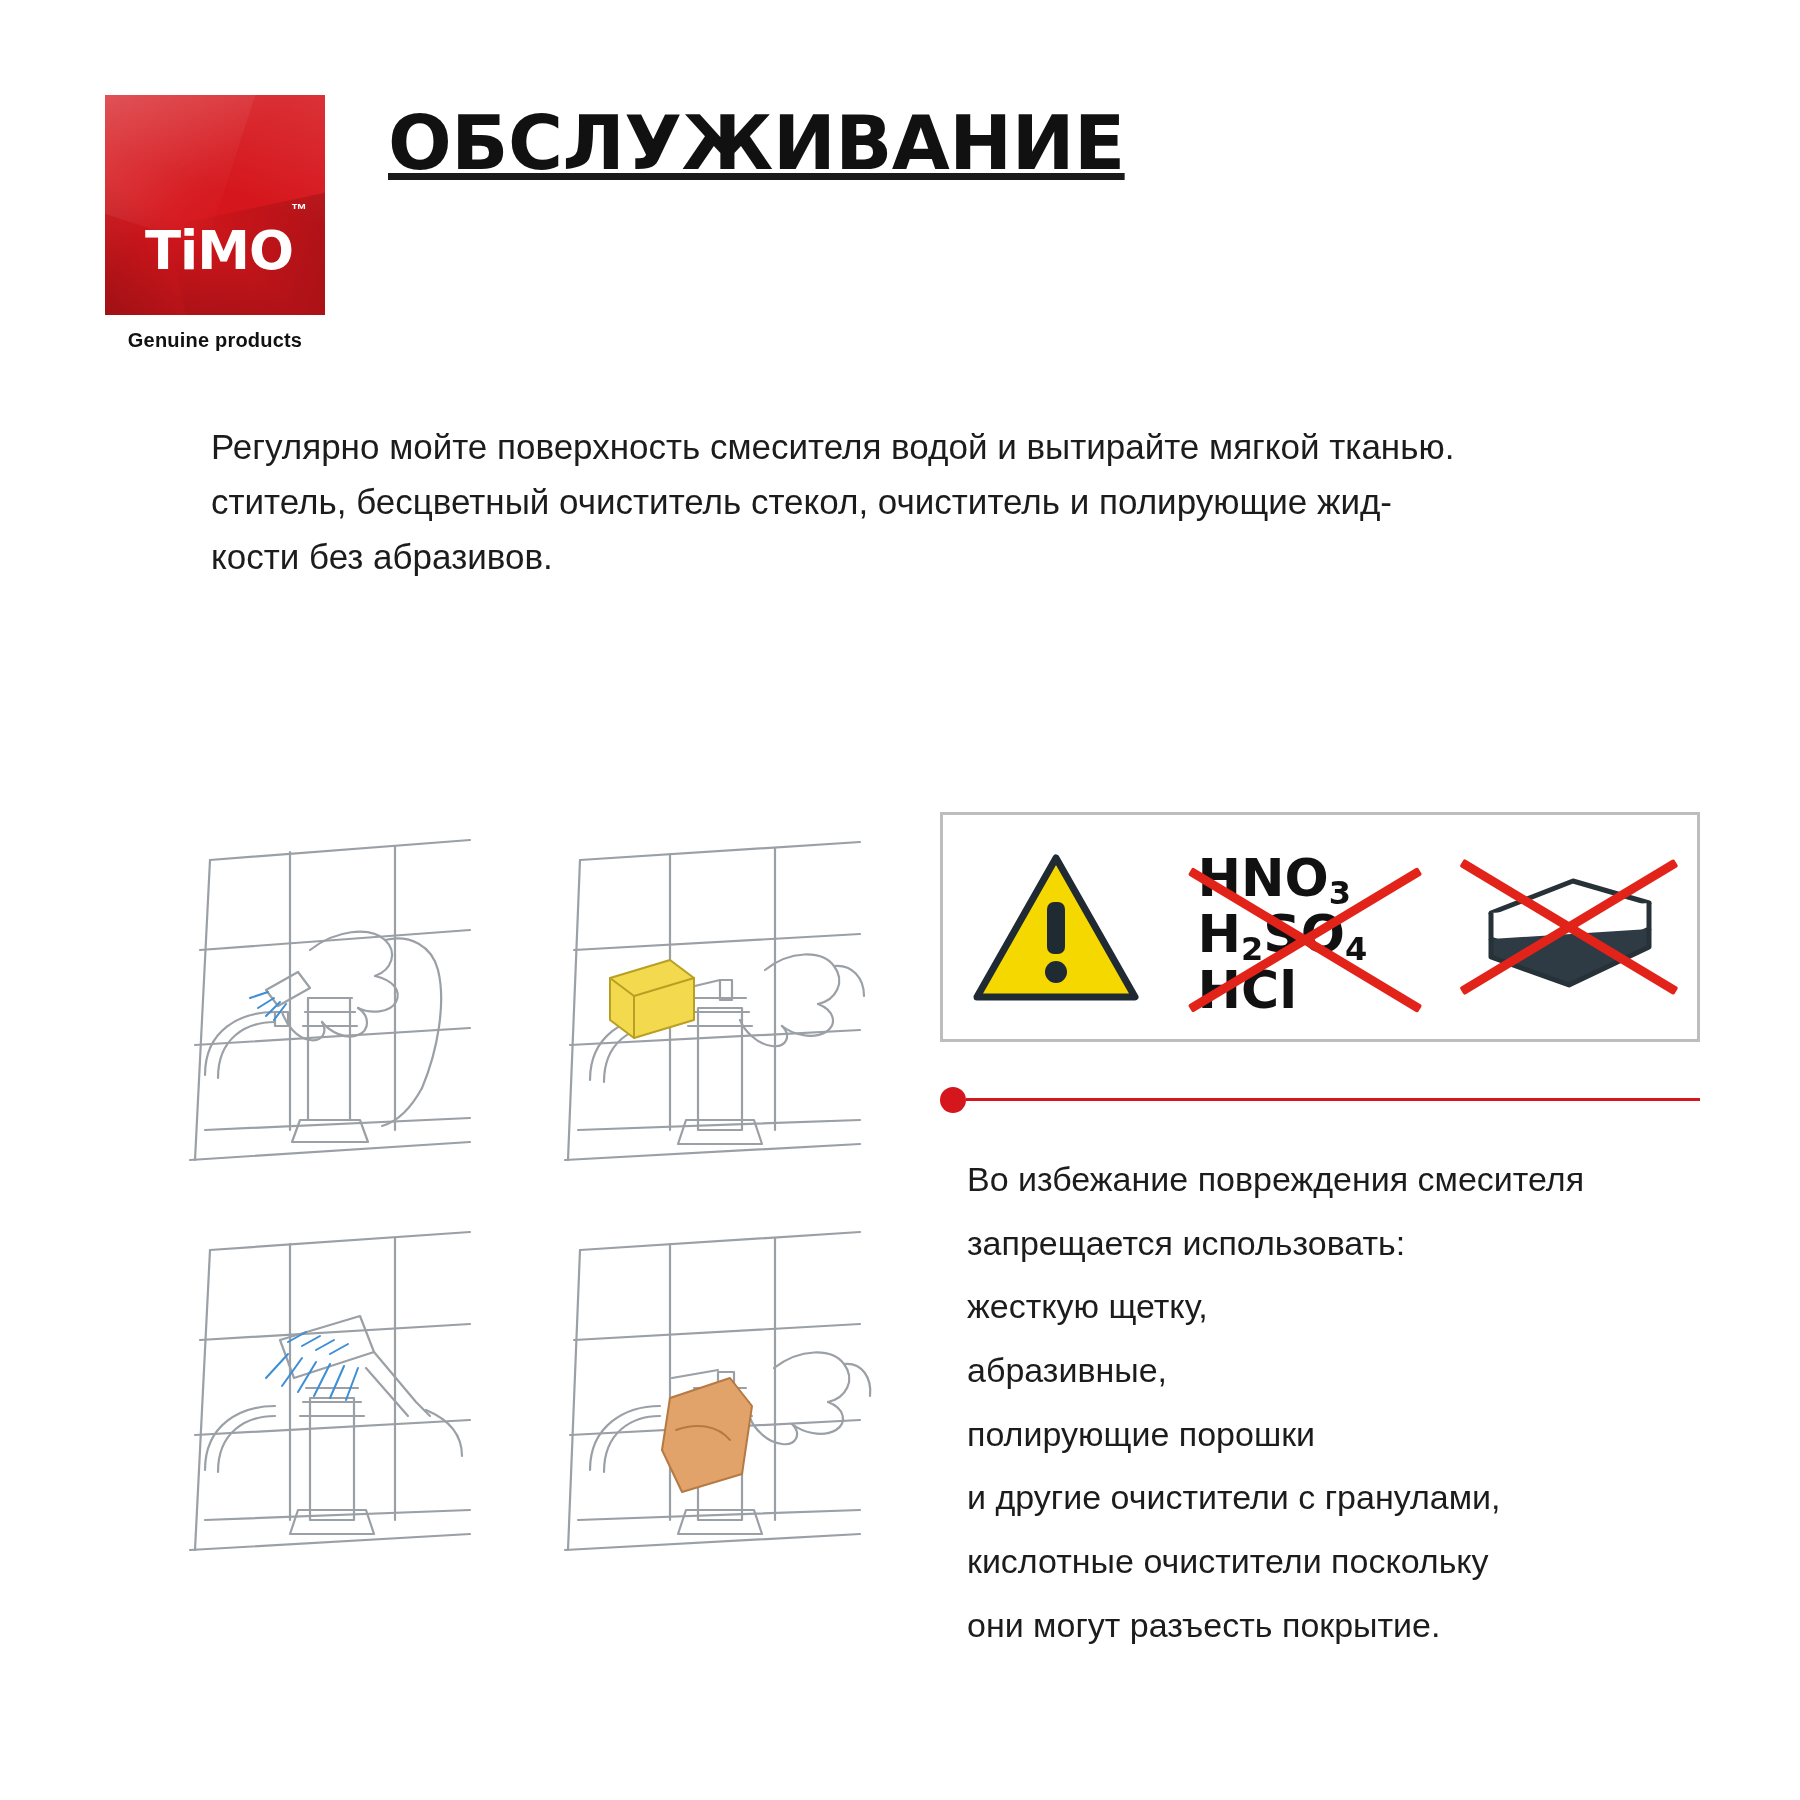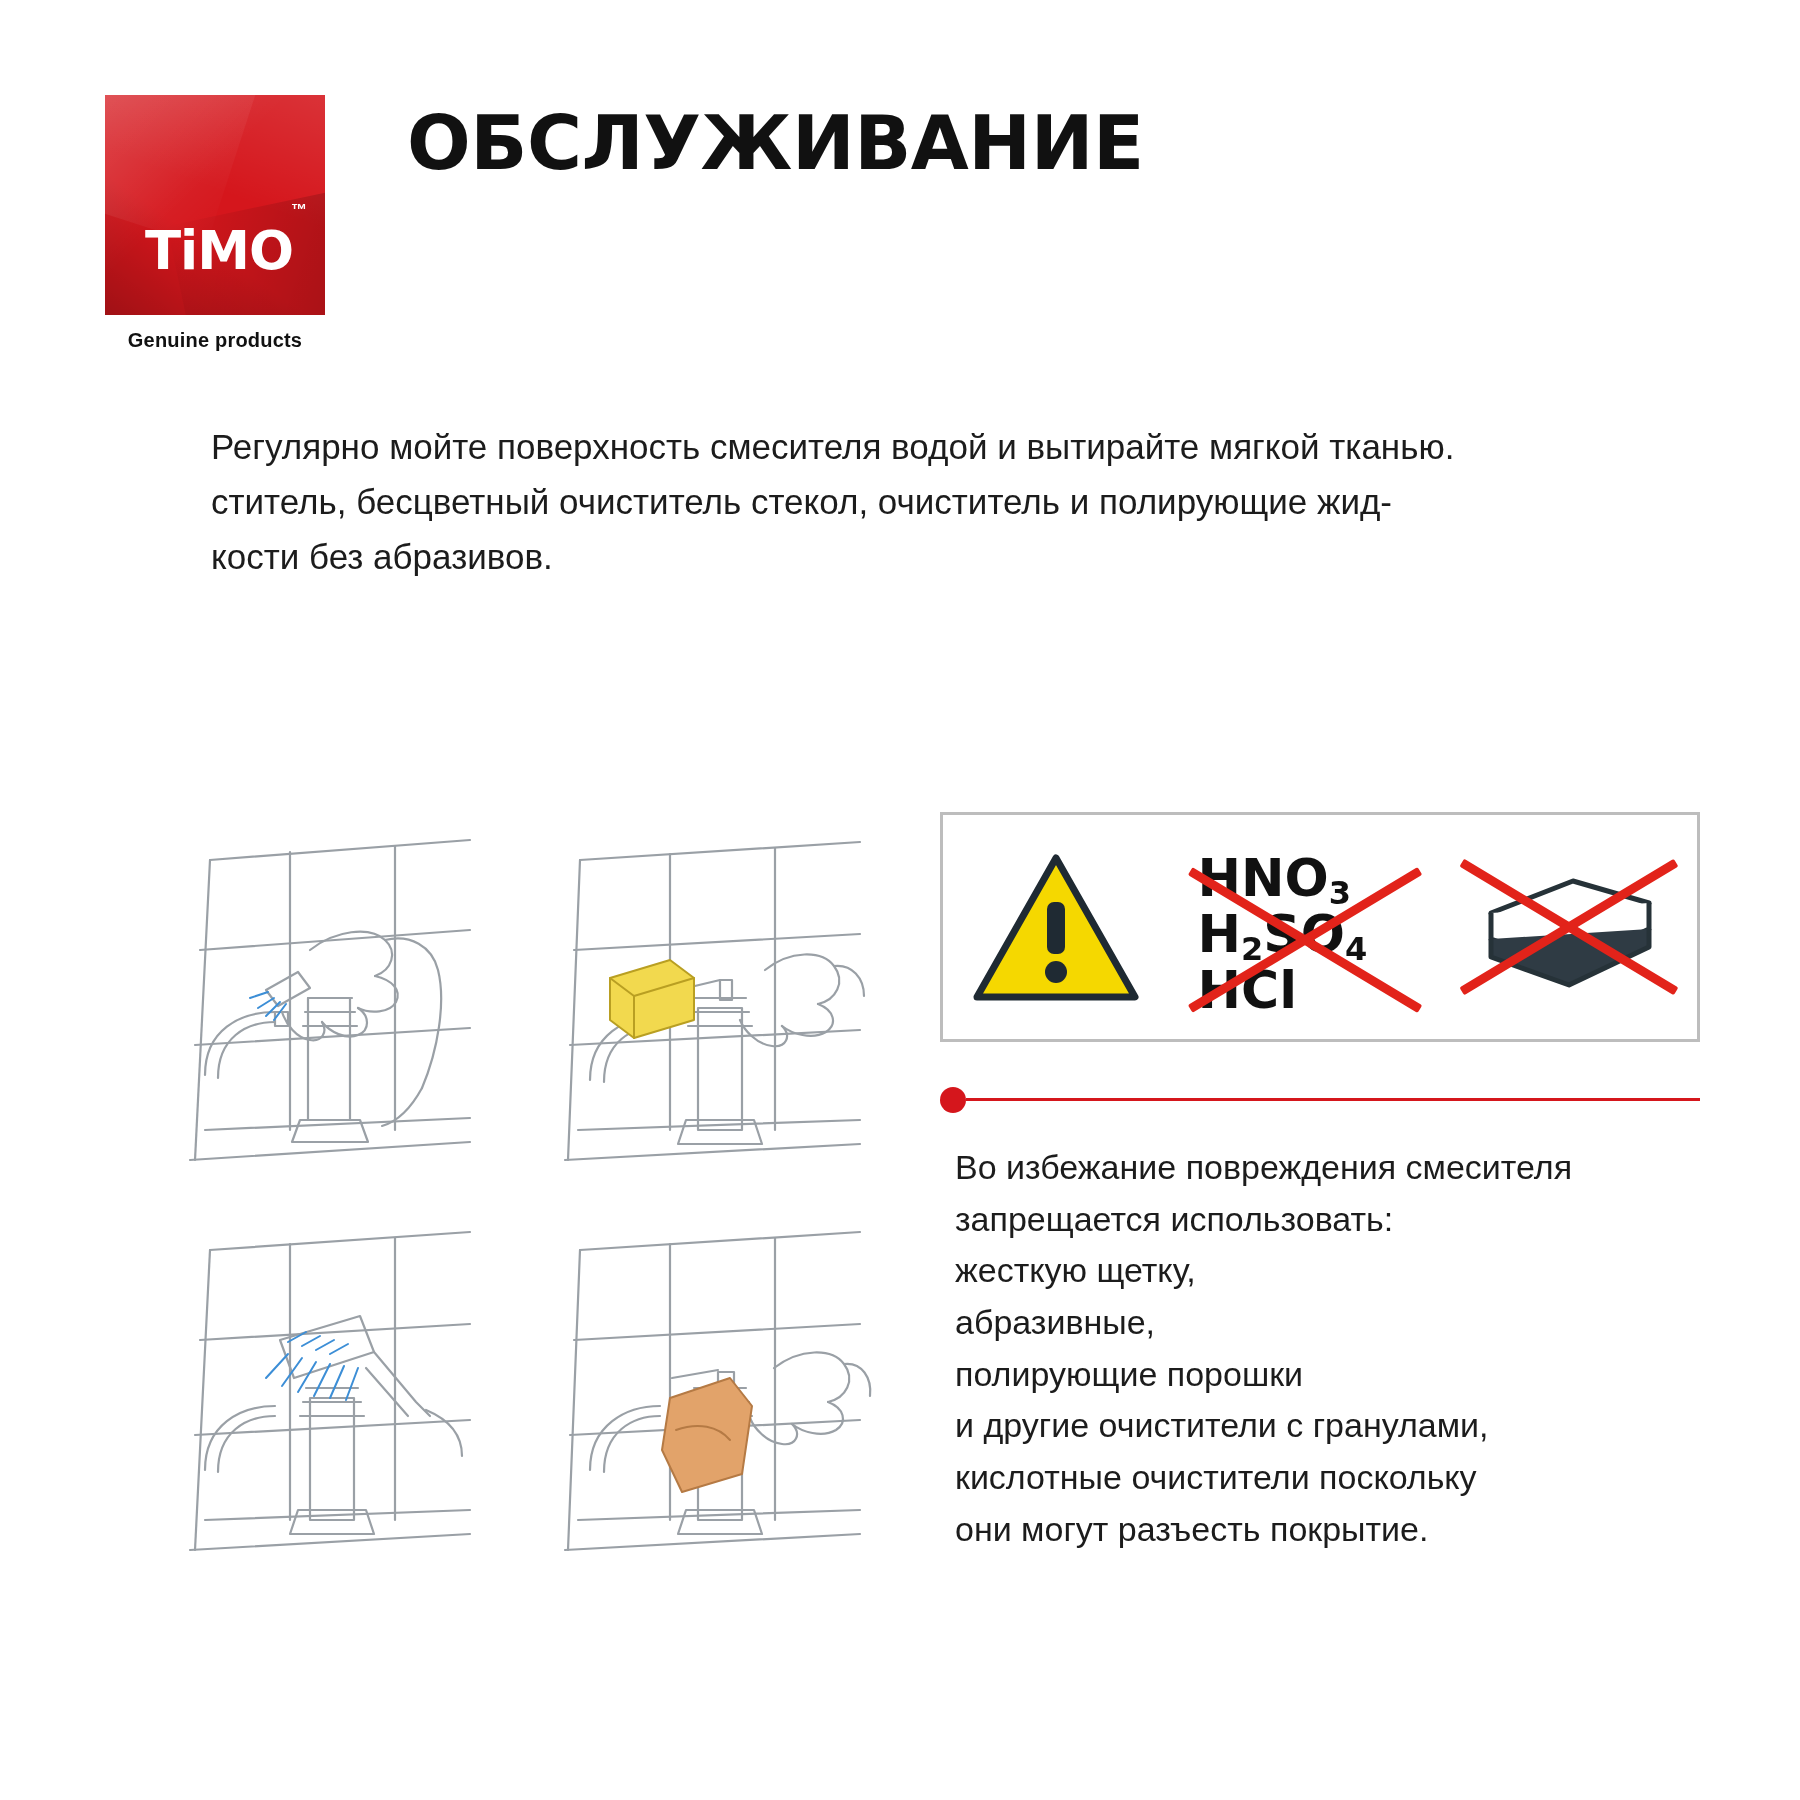--- a/index.html
+++ b/index.html
@@ -87,22 +87,23 @@
     z-index: 3;
   }
   .logo-tagline {
     margin-top: 14px;
     font-size: 20px;
     font-weight: bold;
     color: #111;
     letter-spacing: 0.2px;
   }
   .title-block {
-    margin-left: 77px;
+    margin-left: 58px;
     padding-top: 6px;
+    text-decoration: underline;
   }
   .title-line {
     font-family: "DejaVu Sans", sans-serif;
     font-weight: bold;
     font-size: 75px;
     line-height: 1.12;
     letter-spacing: -0.5px;
     color: #111111;
     white-space: nowrap;
   }
@@ -212,21 +213,21 @@
   
   .right-text {
     position: absolute;
     left: 955px;
     top: 1142px;
     width: 760px;
     font-size: 34px;
     line-height: 1.52;
     color: #1c1c1c;
   }
-  .right-text p { margin: 0; }
+  .right-text p { margin: 12px; }
 </style>
 </head>
 <body>
 
 <div class="header">
 
   <div class="logo-block">
     <div class="logo-square">
       <div class="logo-tm">™</div>
       <div class="logo-word">

